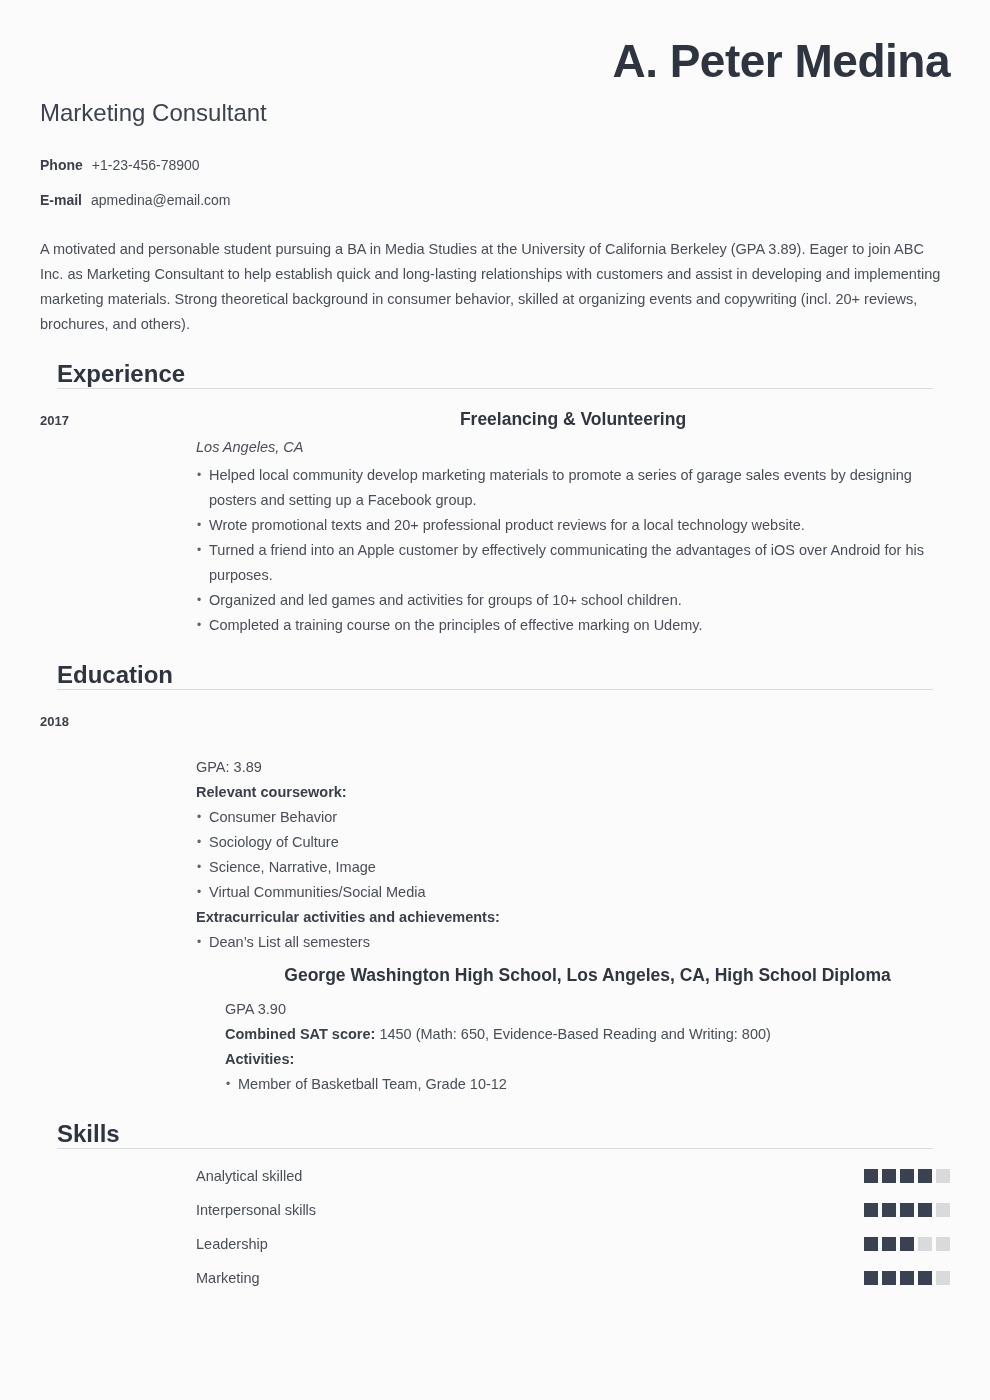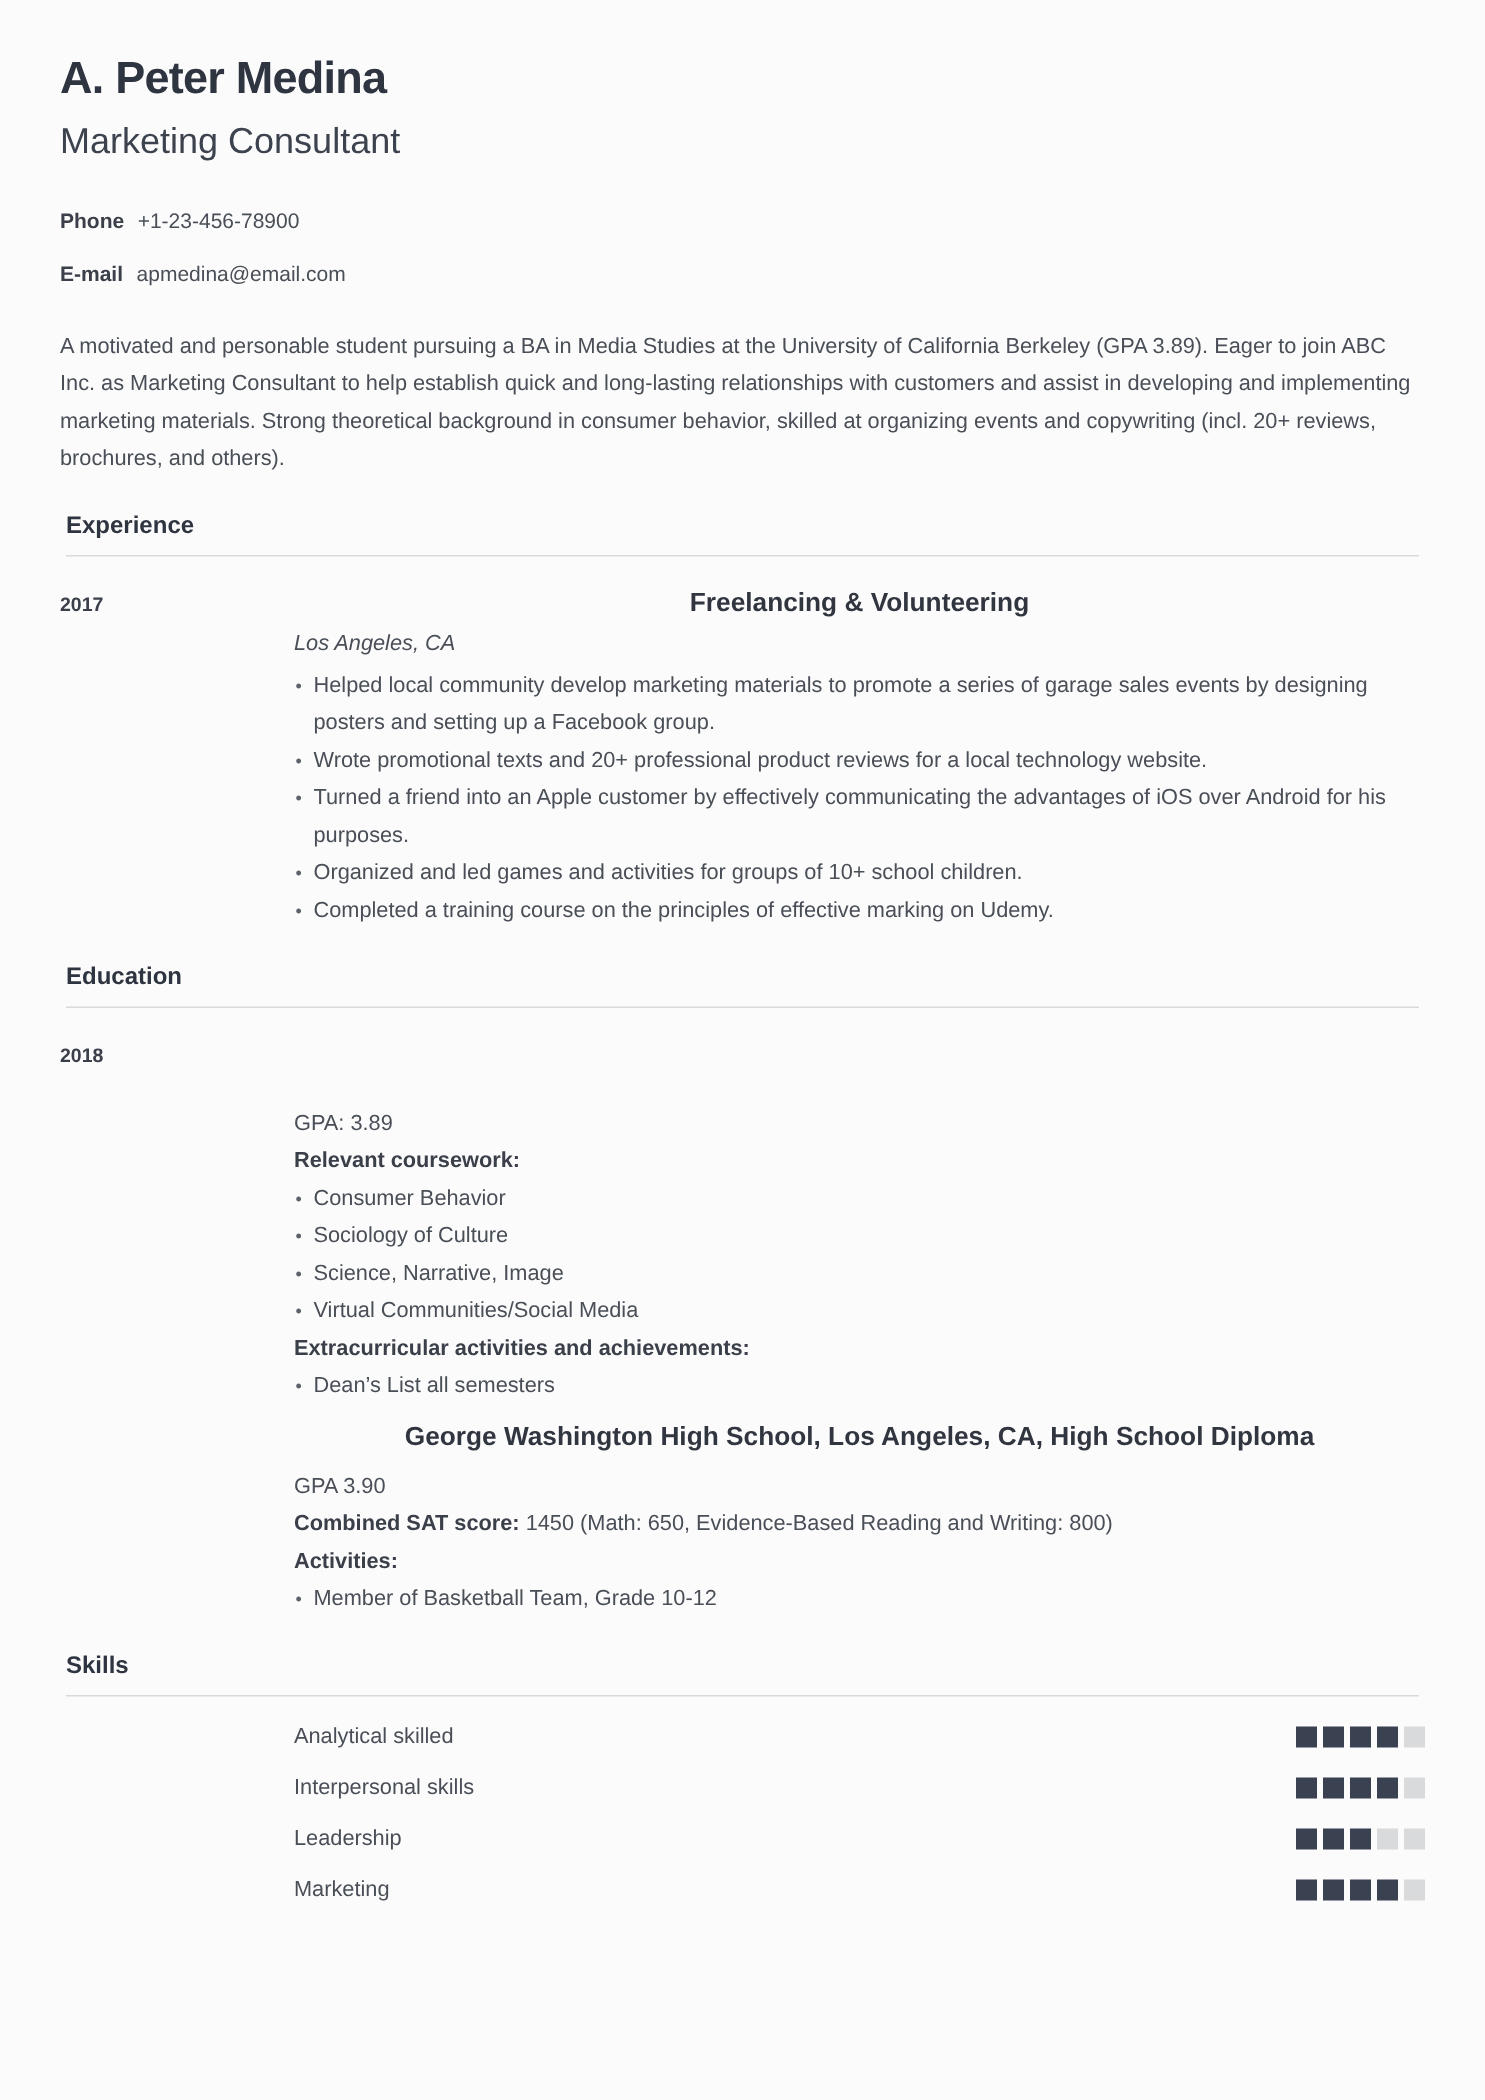--- a/index.html
+++ b/index.html
@@ -18,38 +18,38 @@
     background:var(--bg);
     font-family:"Liberation Sans", sans-serif;
     color:var(--body);
     -webkit-font-smoothing:antialiased;
   }
   .page{padding:30px 40px 0 40px;}
 
   
   .name{
     margin:6px 0 12px 0;
-    font-size:30px;line-height:1.1;font-weight:bold;
-    color:var(--heading);letter-spacing:-0.5px;
+    font-size:46px;line-height:1.1;font-weight:bold;
+    color:var(--heading);letter-spacing:-0.5px;text-align:right;
   }
   .job-title{margin:0 0 30px 0;font-size:24px;color:#3d434e;}
   .contact-row{font-size:14px;margin-bottom:19px;}
   .contact-label{font-weight:bold;color:var(--bold);margin-right:9px;}
   .summary{margin:29px 0 0 0;font-size:14.5px;line-height:25px;max-width:912px;}
 
   
   .section{margin-top:23px;}
   .section-title{
-    margin:4px;font-size:16px;font-weight:bold;color:var(--heading);
-    padding-bottom:10px;border-bottom:1px solid var(--rule);
+    margin:17px;font-size:24px;font-weight:bold;color:var(--heading);
+    border-bottom:1px solid var(--rule);
   }
 
   
   .entry{display:grid;grid-template-columns:156px 1fr;margin-top:20px;}
-  .entry.tight{margin-top:10px;}
+  .entry.tight{margin-top:10px;gap:29px;}
   .entry-date{font-size:13px;font-weight:bold;color:var(--bold);padding-top:4px;}
   .entry-title{margin:0;font-size:17.5px;font-weight:bold;color:#30353f;line-height:1.15;text-align:center;}
   .entry-subtitle{margin-top:10px;font-size:14.5px;font-style:italic;}
   .bullets{list-style:none;margin:8px 0 0 0;padding:0;}
   .bullets li{
     position:relative;padding-left:13px;
     font-size:14.5px;line-height:25px;
   }
   .bullets li::before{
     content:"\2022";position:absolute;left:1px;top:0;

